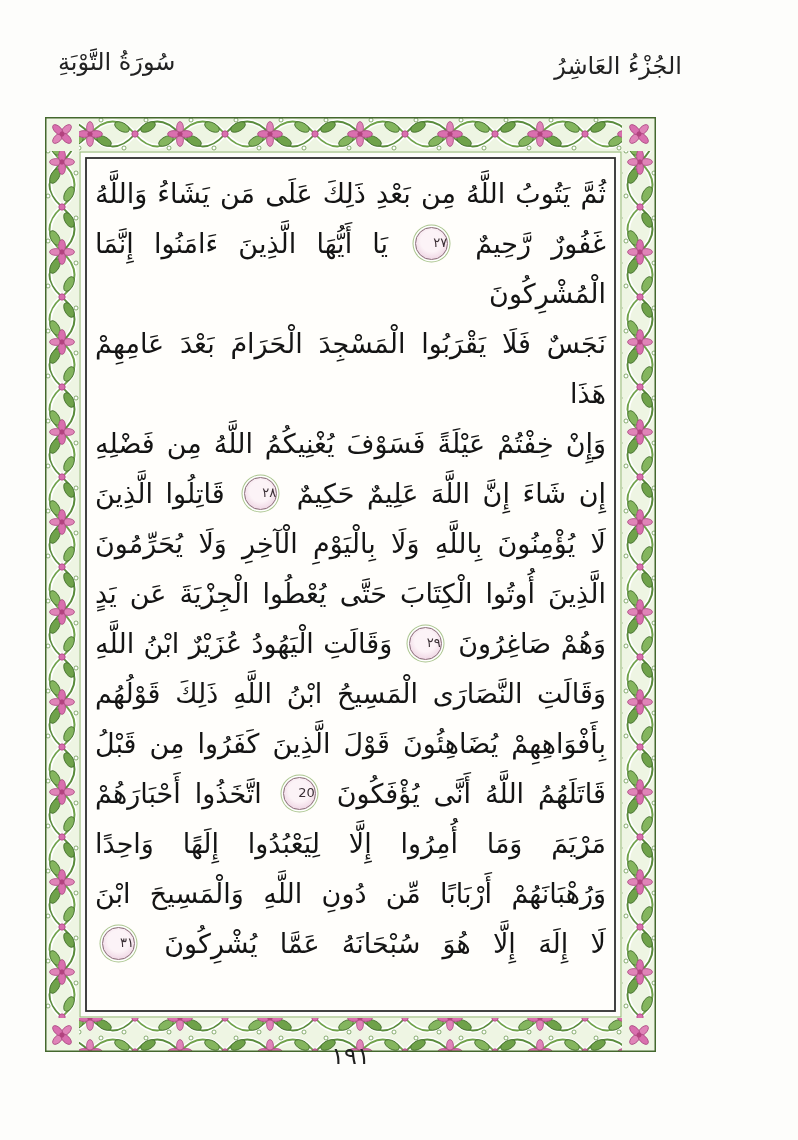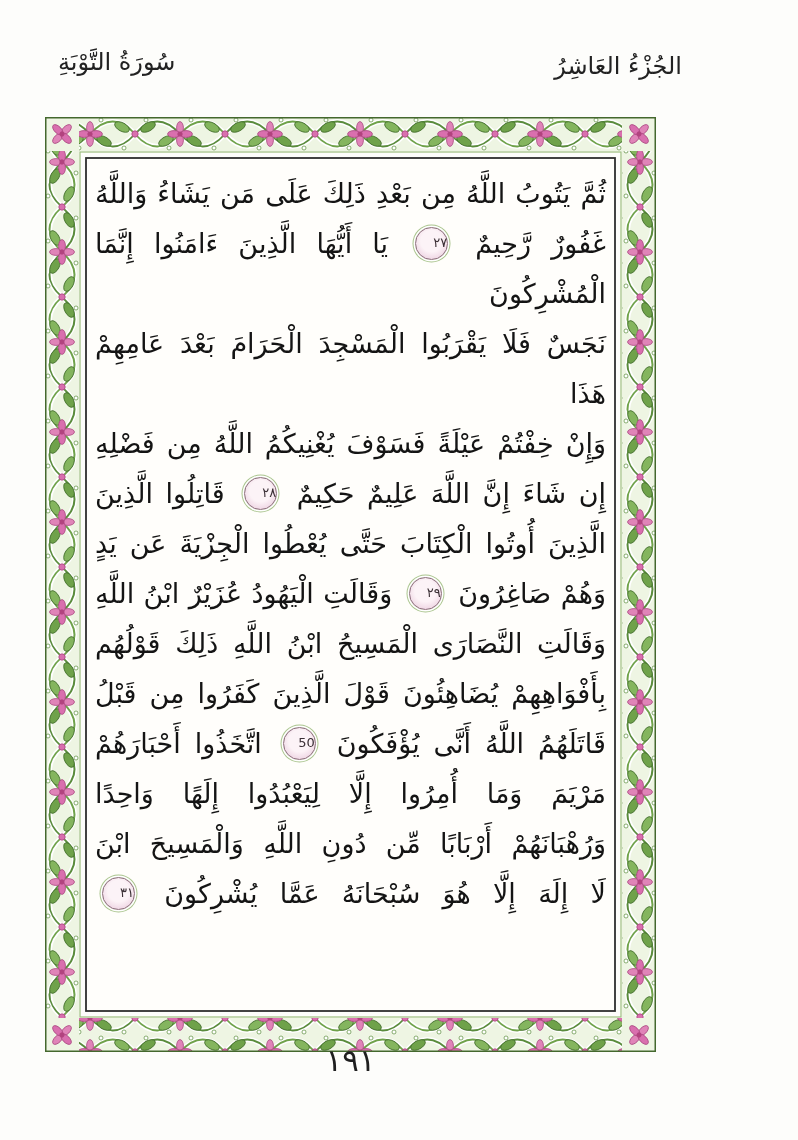--- a/index.html
+++ b/index.html
@@ -63,21 +63,21 @@
     vertical-align:middle;
     margin:0 7px 4px 7px;
     color:#3a2f35;
     letter-spacing:0;
   }
   
   .page-number{
     position:absolute;
     top:1042px;left:45px;width:611px;
     text-align:center;
-    font-size:31px;
+    font-size:24px;
     color:#1f1f1f;
   }
 </style>
 </head>
 <body>
 
 <div class="quran-page">
 
   <div class="hdr juz">الجُزْءُ العَاشِرُ</div>
   <div class="hdr surah">سُورَةُ التَّوْبَةِ</div>
@@ -148,25 +148,26 @@
       <rect x="35" y="35" width="541" height="865" fill="none" stroke="#9dbf7e" stroke-width="1.2"></rect>
       <rect x="41" y="41" width="529" height="853" fill="#fffefb" stroke="#2e2e2e" stroke-width="1.8"></rect>
     </svg>
 
     <div class="text-area">
         <div class="line"><span class="seg">ثُمَّ يَتُوبُ اللَّهُ مِن بَعْدِ ذَلِكَ عَلَى مَن يَشَاءُ وَاللَّهُ</span> </div>
         <div class="line"><span class="seg">غَفُورٌ رَّحِيمٌ</span> <span class="aya">٢٧</span> <span class="seg">يَا أَيُّهَا الَّذِينَ ءَامَنُوا إِنَّمَا الْمُشْرِكُونَ</span> </div>
         <div class="line"><span class="seg">نَجَسٌ فَلَا يَقْرَبُوا الْمَسْجِدَ الْحَرَامَ بَعْدَ عَامِهِمْ هَذَا</span> </div>
         <div class="line"><span class="seg">وَإِنْ خِفْتُمْ عَيْلَةً فَسَوْفَ يُغْنِيكُمُ اللَّهُ مِن فَضْلِهِ</span> </div>
         <div class="line"><span class="seg">إِن شَاءَ إِنَّ اللَّهَ عَلِيمٌ حَكِيمٌ</span> <span class="aya">٢٨</span> <span class="seg">قَاتِلُوا الَّذِينَ</span> </div>
+        <div class="line"><span class="seg">لَا يُؤْمِنُونَ بِاللَّهِ وَلَا بِالْيَوْمِ الْآخِرِ وَلَا يُحَرِّمُونَ</span> </div>
         <div class="line"><span class="seg">الَّذِينَ أُوتُوا الْكِتَابَ حَتَّى يُعْطُوا الْجِزْيَةَ عَن يَدٍ</span> </div>
         <div class="line"><span class="seg">وَهُمْ صَاغِرُونَ</span> <span class="aya">٢٩</span> <span class="seg">وَقَالَتِ الْيَهُودُ عُزَيْرٌ ابْنُ اللَّهِ</span> </div>
         <div class="line"><span class="seg">وَقَالَتِ النَّصَارَى الْمَسِيحُ ابْنُ اللَّهِ ذَلِكَ قَوْلُهُم</span> </div>
         <div class="line"><span class="seg">بِأَفْوَاهِهِمْ يُضَاهِئُونَ قَوْلَ الَّذِينَ كَفَرُوا مِن قَبْلُ</span> </div>
-        <div class="line"><span class="seg">قَاتَلَهُمُ اللَّهُ أَنَّى يُؤْفَكُونَ</span> <span class="aya">50</span> <span class="seg">اتَّخَذُوا أَحْبَارَهُمْ</span> </div>
+        <div class="line"><span class="seg">قَاتَلَهُمُ اللَّهُ أَنَّى يُؤْفَكُونَ</span> <span class="aya">20</span> <span class="seg">اتَّخَذُوا أَحْبَارَهُمْ</span> </div>
         <div class="line"><span class="seg">مَرْيَمَ وَمَا أُمِرُوا إِلَّا لِيَعْبُدُوا إِلَهًا وَاحِدًا</span> </div>
         <div class="line"><span class="seg">وَرُهْبَانَهُمْ أَرْبَابًا مِّن دُونِ اللَّهِ وَالْمَسِيحَ ابْنَ</span> </div>
         <div class="line"><span class="seg">لَا إِلَهَ إِلَّا هُوَ سُبْحَانَهُ عَمَّا يُشْرِكُونَ</span> <span class="aya">٣١</span> </div>
       </div>
   </div>
 
   <div class="page-number">١٩١</div>
 </div>
 
 </body></html>

